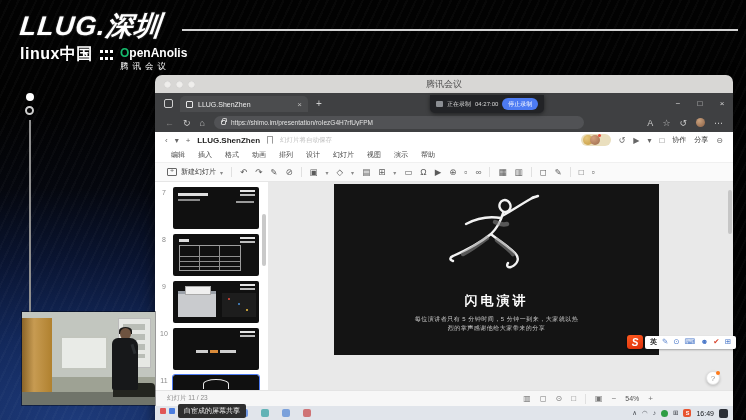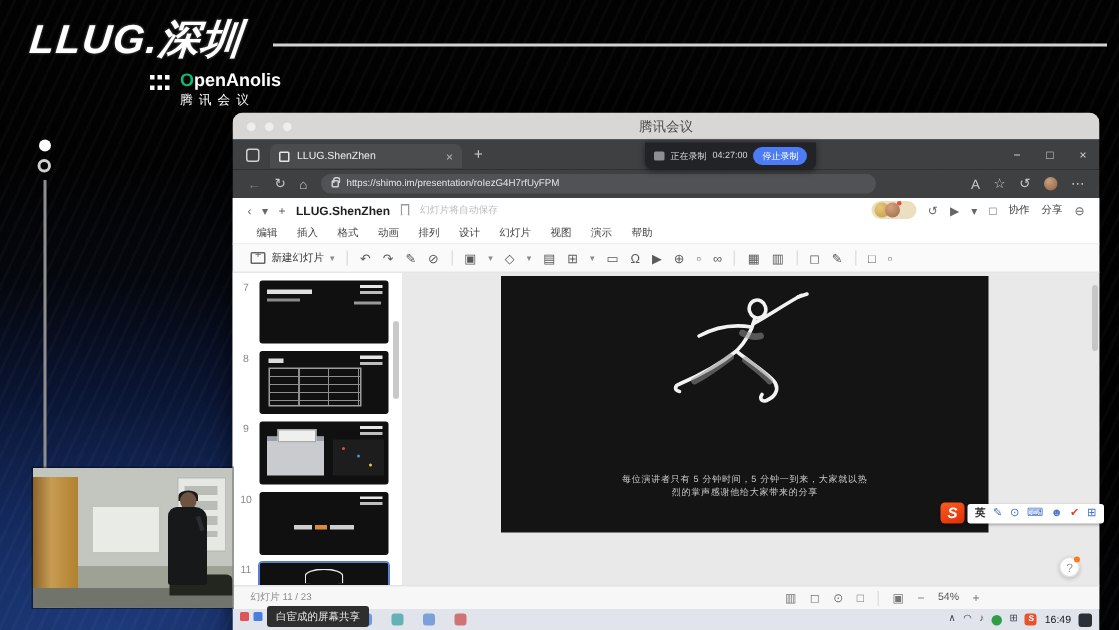--- a/index.html
+++ b/index.html
@@ -180,20 +180,21 @@
   .wc-body{position:absolute;left:2px;top:10px;width:26px;height:52px;border-radius:6px 8px 2px 2px;background:#17181a;}
   .wc-mic{position:absolute;left:22px;top:16px;width:3px;height:10px;background:#2a2d30;transform:rotate(-18deg);}
 </style>
 </head>
 <body>
 
 <div class="stage">
 
   <div class="abs brand-title">LLUG.深圳</div>
   <div class="abs top-line"></div>
+  <div class="abs lc-logo">linux中国</div>
   <div class="abs lc-dots">
       <i></i>
       <i></i>
       <i></i>
       <i></i>
       <i></i>
       <i></i>
     </div>
   <div class="abs oa">
     <div class="oa-top"><span class="o">O</span><span>penAnolis</span></div>
@@ -387,20 +388,21 @@
                 <path d="M62,24 C50,22 38,24 27,30"></path>
                 <path d="M52,40 C42,48 28,56 14,62 C11,63 10,66 14,67"></path>
                 <path d="M53,41 C62,48 70,53 76,59 C81,64 79,70 72,73 C69,74 67,72 69,69"></path>
               </g>
               <g fill="none" stroke="#8f8f8f" stroke-width="4.5" opacity="0.55" stroke-linecap="round">
                 <path d="M48,44 C40,50 32,56 24,60"></path>
                 <path d="M58,46 C64,51 70,55 74,60"></path>
                 <path d="M56,28 C60,30 64,31 68,30"></path>
               </g>
             </svg>
+            <div class="slide-title">闪电演讲</div>
             <div class="slide-sub" style="top:131px;">每位演讲者只有 5 分钟时间，5 分钟一到来，大家就以热</div>
             <div class="slide-sub" style="top:140px;">烈的掌声感谢他给大家带来的分享</div>
           </div>
           <div class="vscroll"></div>
         </div>
       </div>
 
       <div class="statusbar">
         <span class="st-page">幻灯片 11 / 23</span>
         <div class="st-right">

